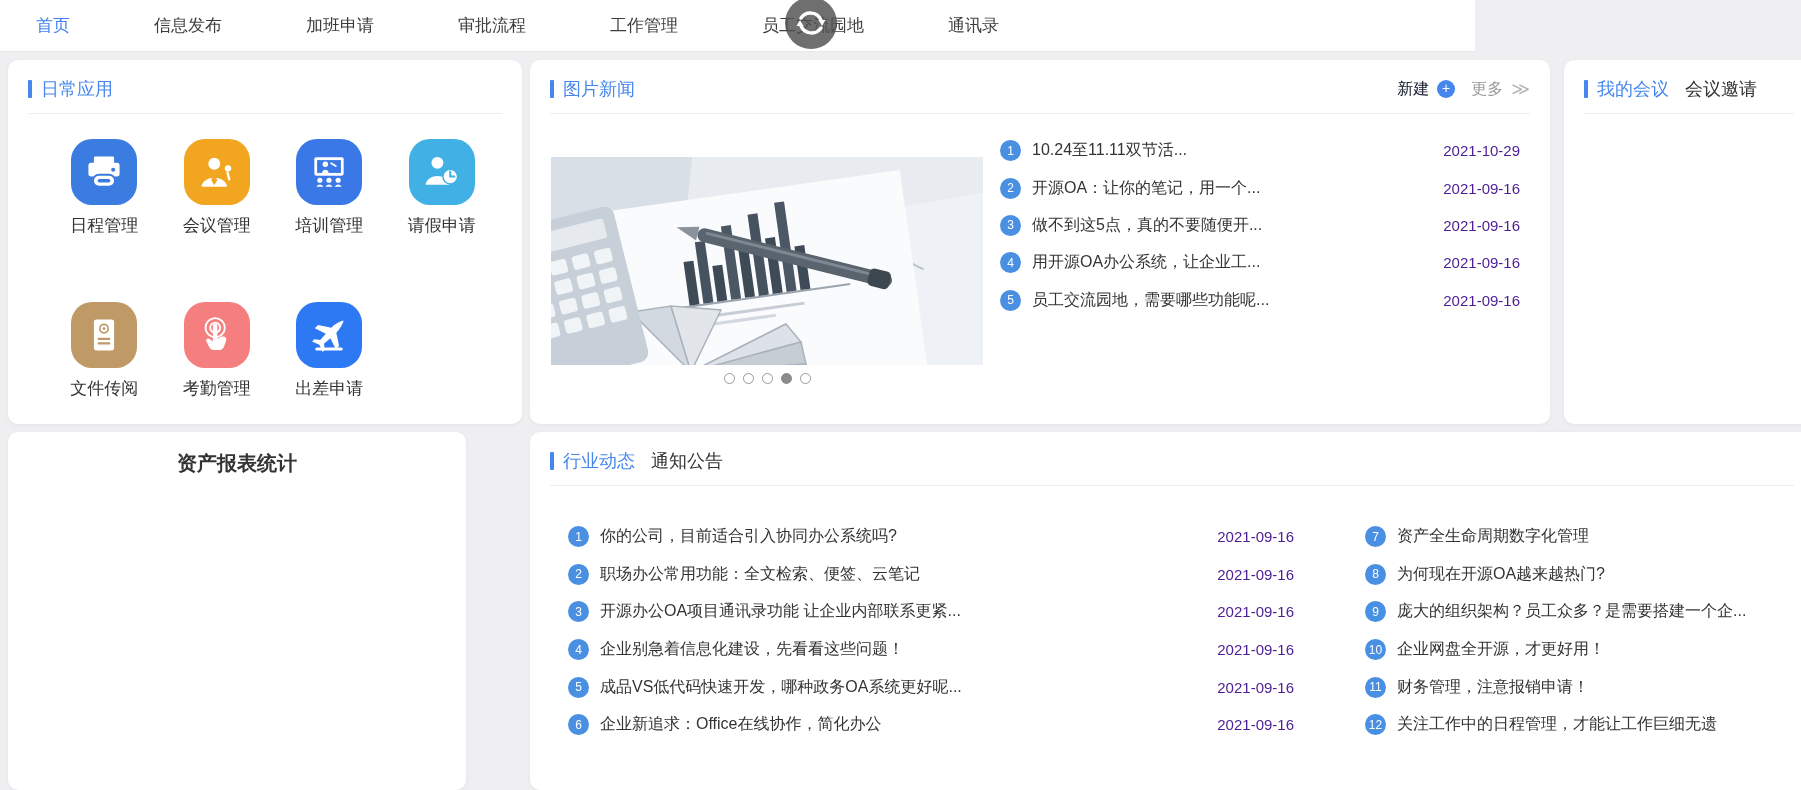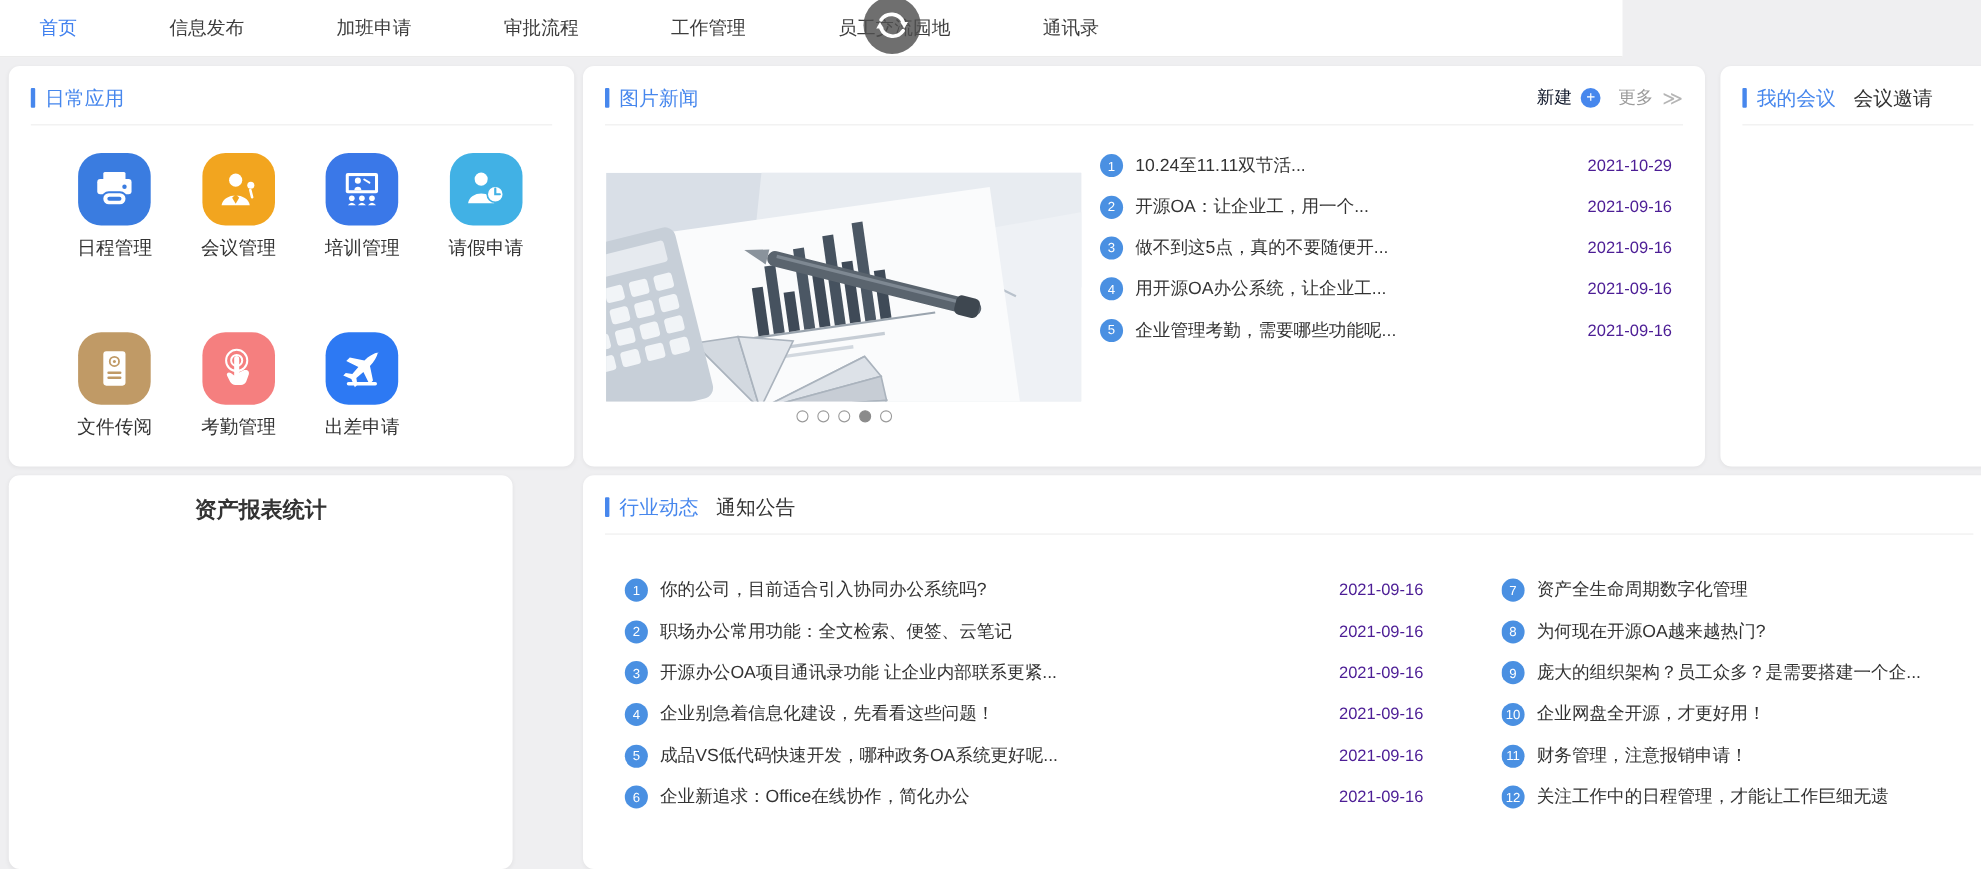--- a/index.html
+++ b/index.html
@@ -288,36 +288,36 @@
   </div>
 
   <div class="news-list">
     <div class="news-row">
       <span class="num-badge">1</span>
       <span class="news-text">10.24至11.11双节活...</span>
       <span class="news-date">2021-10-29</span>
     </div>
     <div class="news-row">
       <span class="num-badge">2</span>
-      <span class="news-text">开源OA：让企业工，用一个...</span>
+      <span class="news-text">开源OA：让你的笔记，用一个...</span>
       <span class="news-date">2021-09-16</span>
     </div>
     <div class="news-row">
       <span class="num-badge">3</span>
       <span class="news-text">做不到这5点，真的不要随便开...</span>
       <span class="news-date">2021-09-16</span>
     </div>
     <div class="news-row">
       <span class="num-badge">4</span>
       <span class="news-text">用开源OA办公系统，让企业工...</span>
       <span class="news-date">2021-09-16</span>
     </div>
     <div class="news-row">
       <span class="num-badge">5</span>
-      <span class="news-text">企业管理考勤，需要哪些功能呢...</span>
+      <span class="news-text">员工交流园地，需要哪些功能呢...</span>
       <span class="news-date">2021-09-16</span>
     </div>
   </div>
 </div>
 
 <div class="card" id="card-meetings">
   <div class="card-header">
     <span class="accent"></span>
     <span class="card-title">我的会议</span>
     <span class="card-title2">会议邀请</span>

